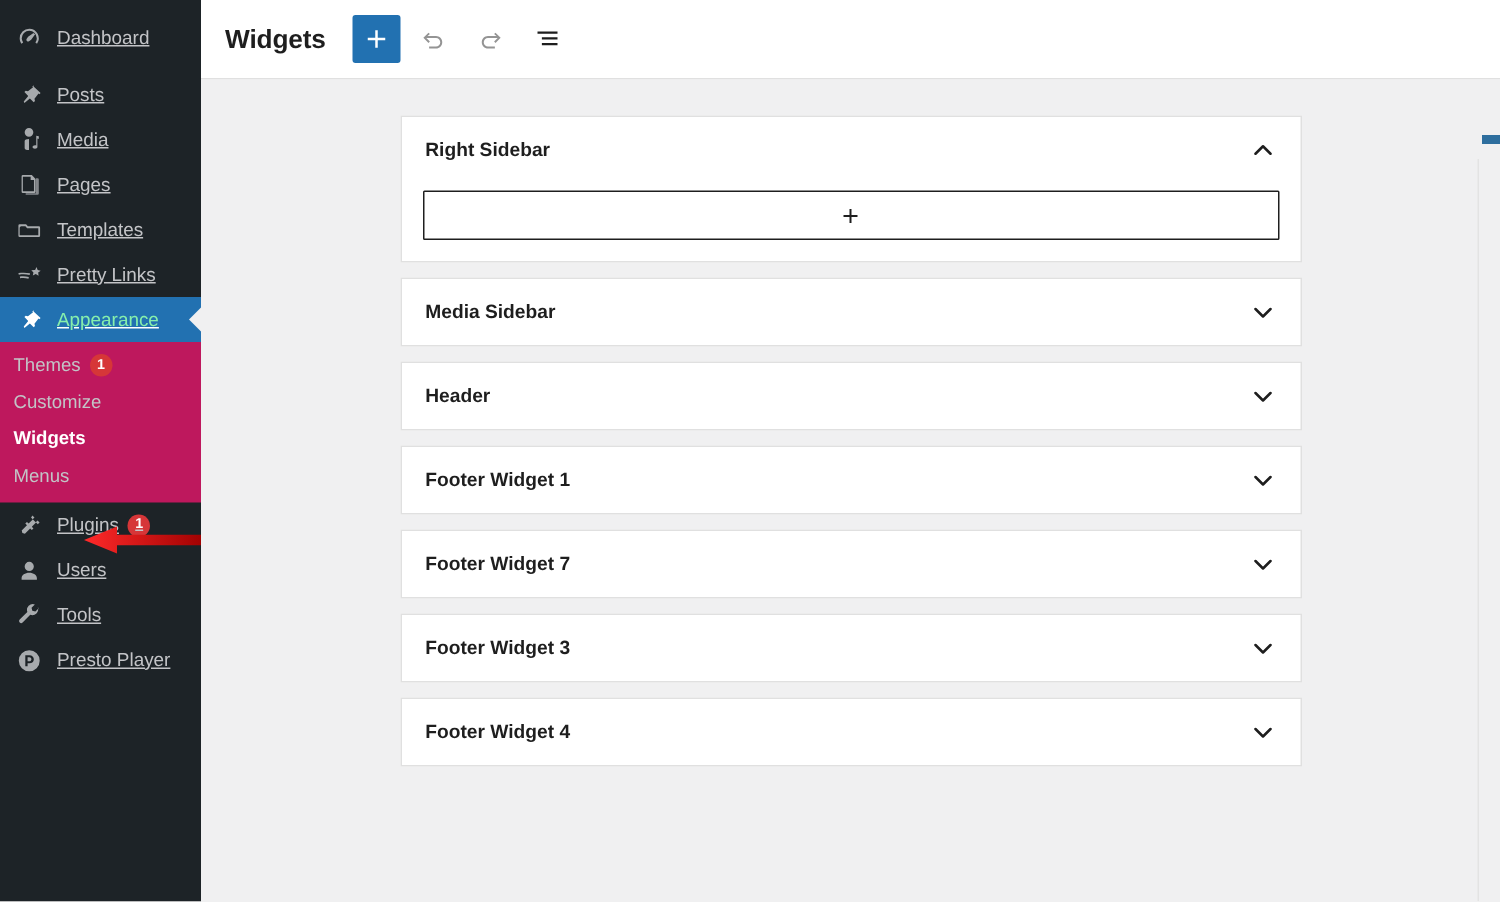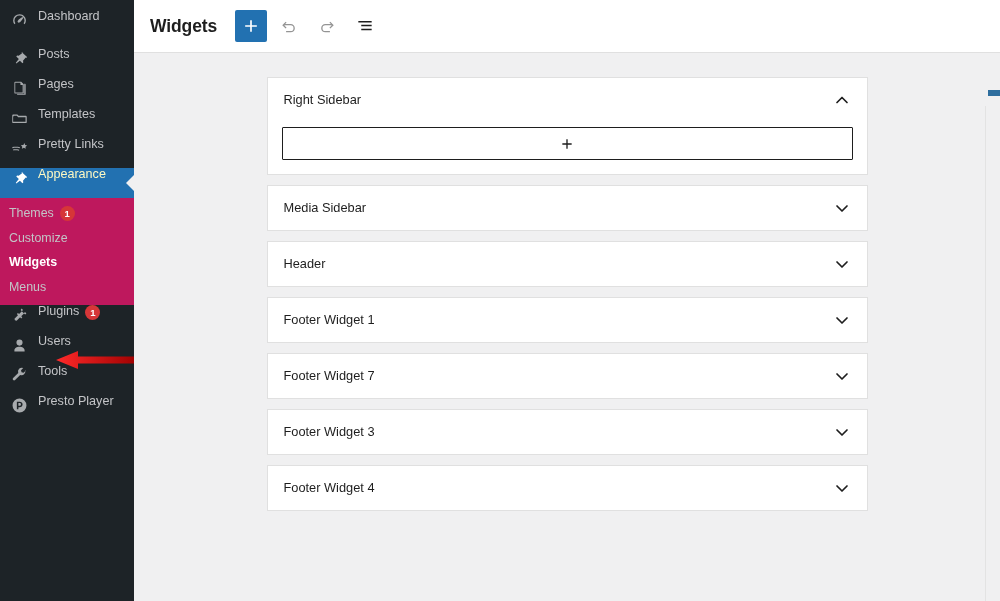--- a/index.html
+++ b/index.html
@@ -10,30 +10,30 @@
   }
   #app { position:relative; width:1000px; height:601px; display:flex; }
 
   
   #sidebar {
     width:134px; height:601px; background:#1d2327; flex:0 0 134px;
     position:relative; overflow:hidden; color:#c3c4c7;
   }
   .menu-top-pad { height:10px; }
   .menu-item {
-    display:flex; align-items:flex-start; height:30px;
+    display:flex; align-items:center; height:30px;
     padding-left:9px; font-size:12.6px; color:#c3c4c7;
-    position:relative; white-space:nowrap;
+    position:relative; white-space:nowrap;text-decoration:underline;
   }
   .menu-item .mi-label { margin-left:9px; line-height:1; }
   .menu-item.separator-after { margin-bottom:8px; }
   .menu-item.active {
     background:#2271b1; color:#fff; font-weight:400;
   }
-  .menu-item.active .mi-label { color:#fef9c3; }
+  .menu-item.active .mi-label { color:#86efac; }
   .menu-item.active .ico svg { fill:#fff; }
   .menu-item.active::after {
     content:""; position:absolute; right:0; top:50%;
     transform:translateY(-50%);
     border-style:solid; border-width:8px 8px 8px 0;
     border-color:transparent #f0f0f1 transparent transparent;
   }
   .ico { width:20px; height:20px; display:inline-flex;
          align-items:center; justify-content:center; flex:0 0 20px; }
   .ico svg { width:17px; height:17px; fill:#a7aaad; display:block; }
@@ -79,21 +79,21 @@
   .hdr-btn.primary { background:#2271b1; }
   .hdr-btn.primary svg { fill:#fff; }
   .hdr-btn svg { width:20px; height:20px; fill:#949494; display:block; }
   .hdr-btn.dark svg { fill:#1e1e1e; }
 
   #editor-body {
     flex:1 1 auto; overflow:hidden; position:relative;
     background:#f0f0f1;
   }
   #panel-list {
-    width:601px; margin:0 auto; padding-top:24px;
+    width:601px; margin:0 auto; padding-top:24px;font-weight:bold;
   }
   .widget-area {
     background:#fff; border:1px solid #e0e0e0;
     margin-bottom:10px;
   }
   .widget-area.expanded { padding-bottom:0; }
   .wa-header {
     height:44px; display:flex; align-items:center;
     justify-content:space-between; padding:0 16px; cursor:pointer;
   }
@@ -140,20 +140,28 @@
           <span class="ico">
             <svg viewBox="0 0 20 20">
               <path d="M13.4 2.1l-1 1 .6.6-4 3.2-1.8-.4-1 1 3 3-3.5 4.4L6.2 16l4.3-3.5 3 3 1-1-.4-1.8 3.2-4 .6.6 1-1-5.5-5.2z"></path>
             </svg>
           </span>
           <span class="mi-label">Posts</span>
         </div>
         <div class="menu-item">
           <span class="ico">
             <svg viewBox="0 0 20 20">
+              <path d="M13.2 3.8a3.4 3.4 0 11-6.8 0 3.4 3.4 0 016.8 0zM9.8 9.1c-2 0-3.4.6-3.4 1.5v5.6c0 .9 1.5 1.5 3.4 1.5V9.1zM15.5 6.5v7.7c-.3-.1-.6-.2-1-.2-1 0-1.9.6-1.9 1.3s.8 1.3 1.9 1.3 1.9-.6 1.9-1.3V8.6l1.1.5V6.9l-2-.4z"></path>
+            </svg>
+          </span>
+          <span class="mi-label">Media</span>
+        </div>
+        <div class="menu-item">
+          <span class="ico">
+            <svg viewBox="0 0 20 20">
               <path d="M5 2h7l3 3v10a1 1 0 01-1 1H5a1 1 0 01-1-1V3a1 1 0 011-1zm0 1.3v11.4h8.7V5.9h-2.6V3.3H5z"></path>
               <path d="M15.3 4.5h1.2a1 1 0 011 1v11a1 1 0 01-1 1H7.2v-1.3h8.1V4.5z" opacity=".75"></path>
             </svg>
           </span>
           <span class="mi-label">Pages</span>
         </div>
         <div class="menu-item">
           <span class="ico">
             <svg viewBox="0 0 20 20">
               <path d="M2.5 5.2h5l1.4 1.6h8.6a1 1 0 011 1v6.5a1 1 0 01-1 1H2.5a1 1 0 01-1-1V6.2a1 1 0 011-1zm0 2.6v6.1h14.6V8.4H8.3L7 6.9H3.4l-.9.9z"></path>

